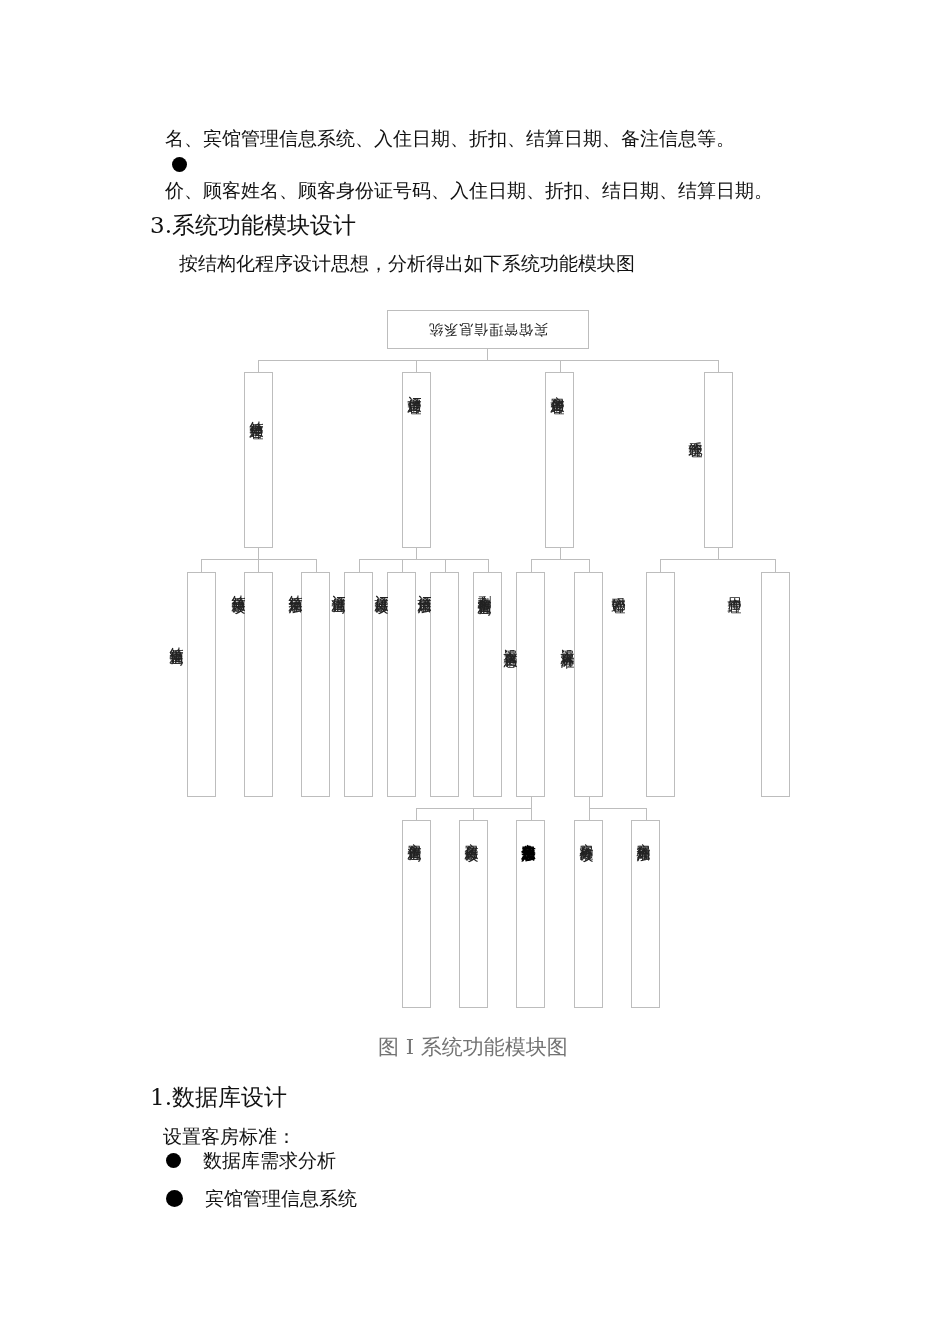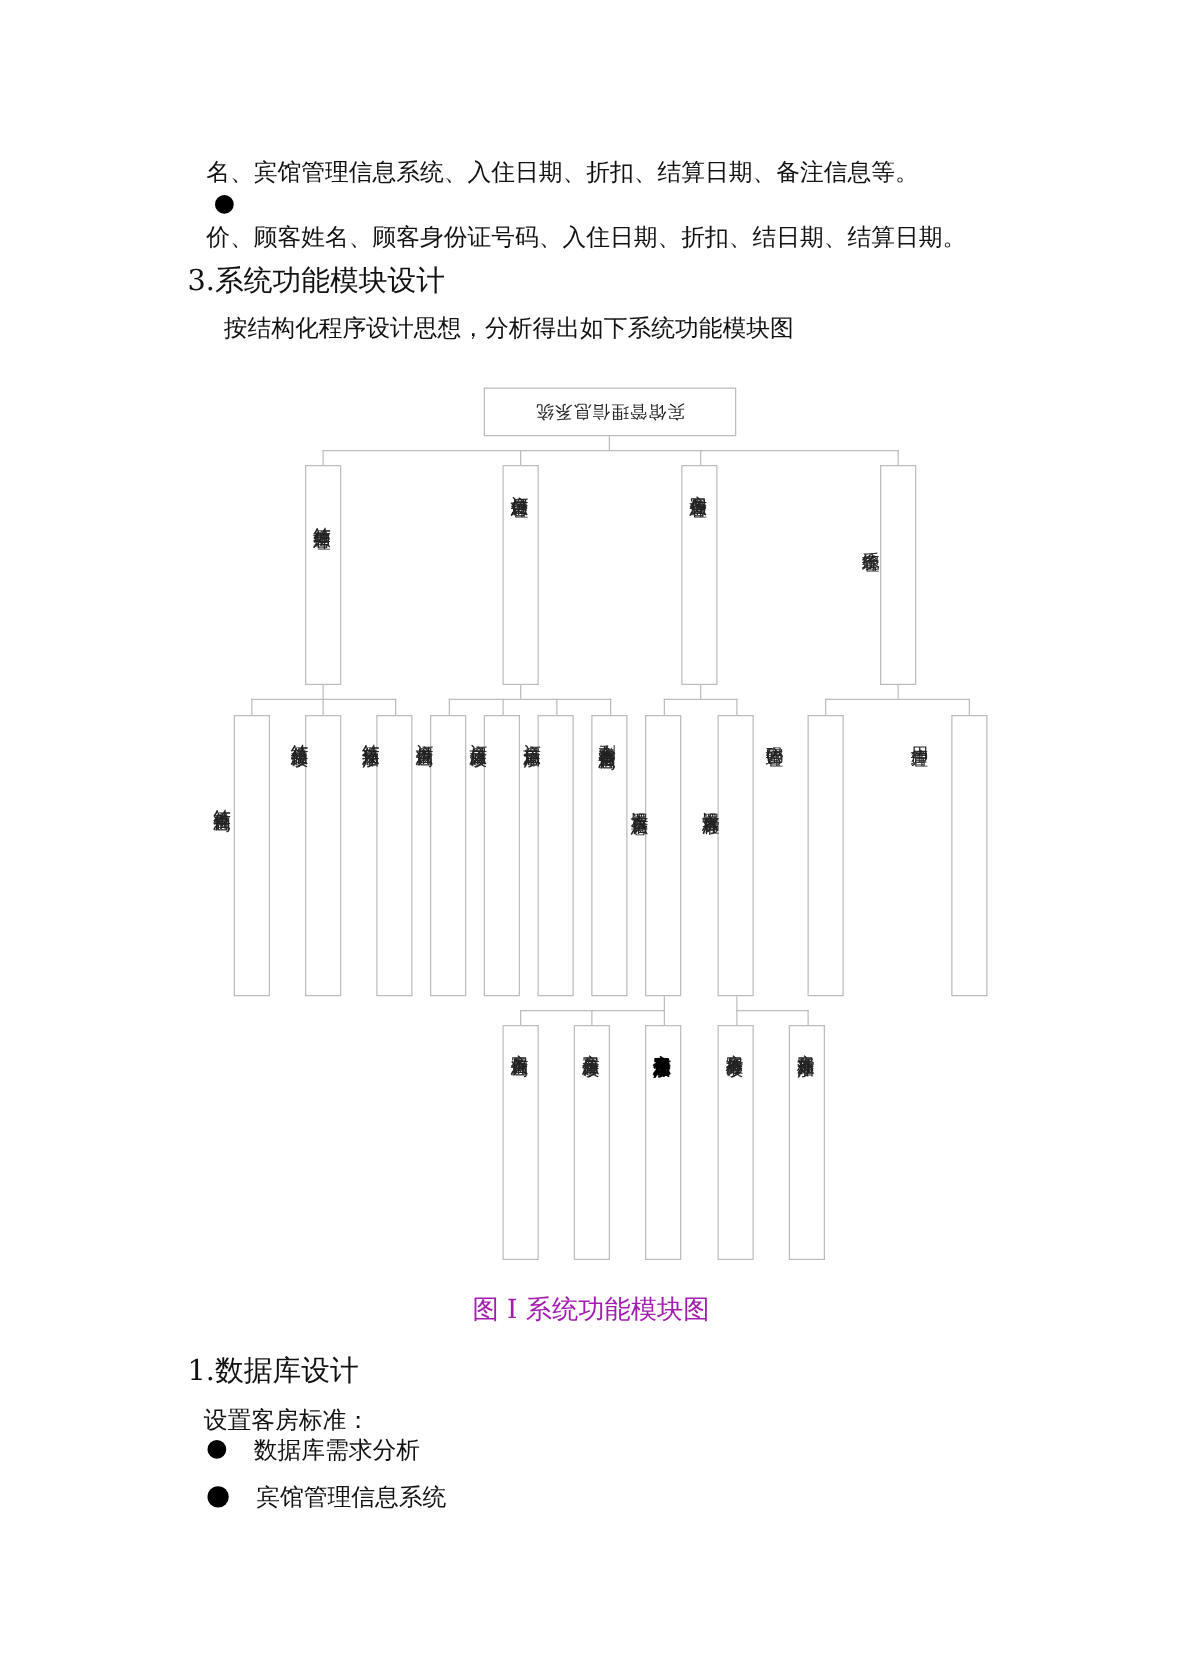--- a/index.html
+++ b/index.html
@@ -2,21 +2,21 @@
 <html><head>
 <meta charset="utf-8">
 <style>
   html, body { margin: 0; padding: 0; background: #ffffff; }
   body { width: 950px; height: 1344px; position: relative; overflow: hidden;
          font-family: "DejaVu Serif", "Liberation Serif", serif; color: #111; }
   .line { position: absolute; white-space: nowrap; font-size: 19px; line-height: 24px; color: #111; }
   .bullet { display: inline-block; width: 15px; height: 15px; border-radius: 50%; background: #000;
             vertical-align: middle; margin-right: 10px; position: relative; top: -2px; }
   .heading { position: absolute; white-space: nowrap; font-size: 23px; line-height: 28px; color: #111; }
-  .caption { position: absolute; white-space: nowrap; font-size: 21px; line-height: 26px; color: #a21caf; }
+  .caption { position: absolute; white-space: nowrap; font-size: 21px; line-height: 26px; color: #737373; }
   .diagram { position: absolute; left: 0; top: 0; width: 950px; height: 1344px; }
   .box { position: absolute; border: 1px solid #bdbdbd; background: transparent; box-sizing: border-box; }
   .hl { position: absolute; height: 1px; background: #bdbdbd; }
   .vl { position: absolute; width: 1px; background: #bdbdbd; }
   .vtext { position: absolute; writing-mode: vertical-rl; font-size: 14px; line-height: 16px;
            letter-spacing: 1px; color: #222; font-family: "DejaVu Sans", "Liberation Sans", sans-serif; white-space: nowrap; }
   .root-text { position: absolute; left: 387px; top: 310px; width: 202px; height: 38px;
                display: flex; align-items: center; justify-content: center; transform: rotate(180deg);
                font-size: 14px; letter-spacing: 1px; color: #222; font-family: "DejaVu Sans", "Liberation Sans", sans-serif; }
   .bold { font-weight: bold; color: #000; }

